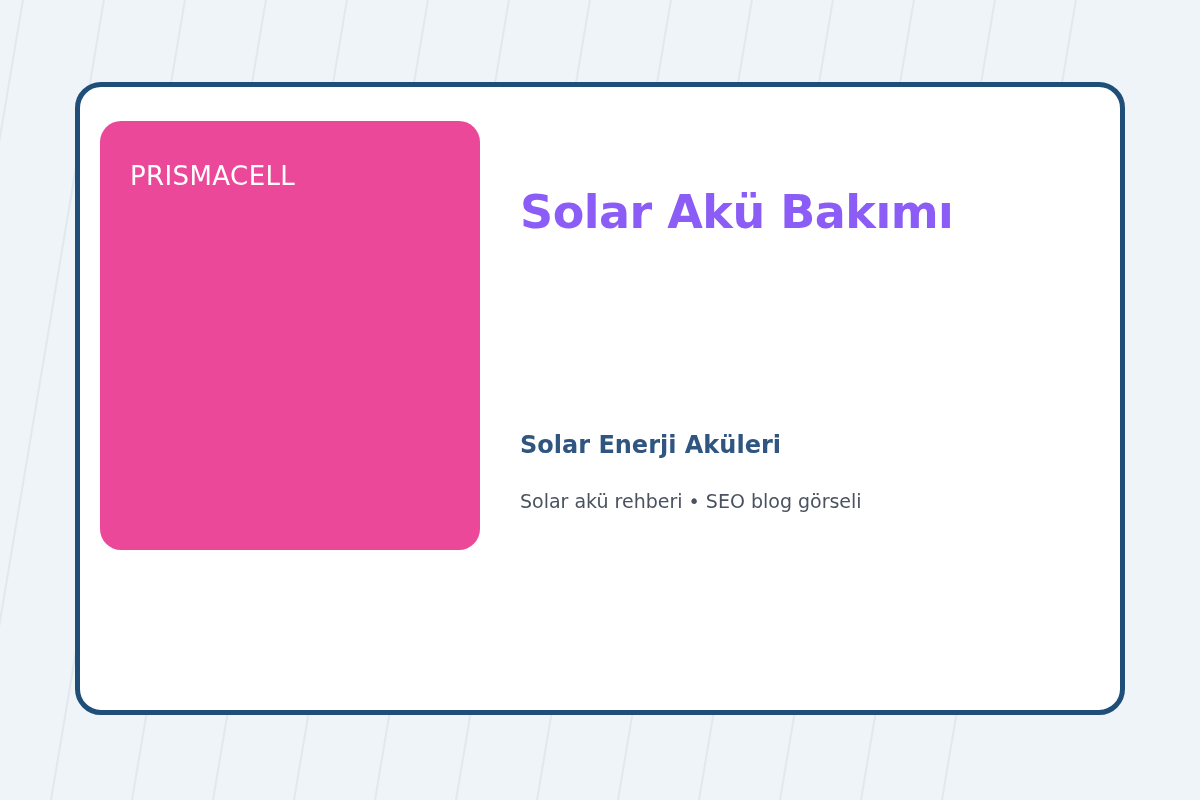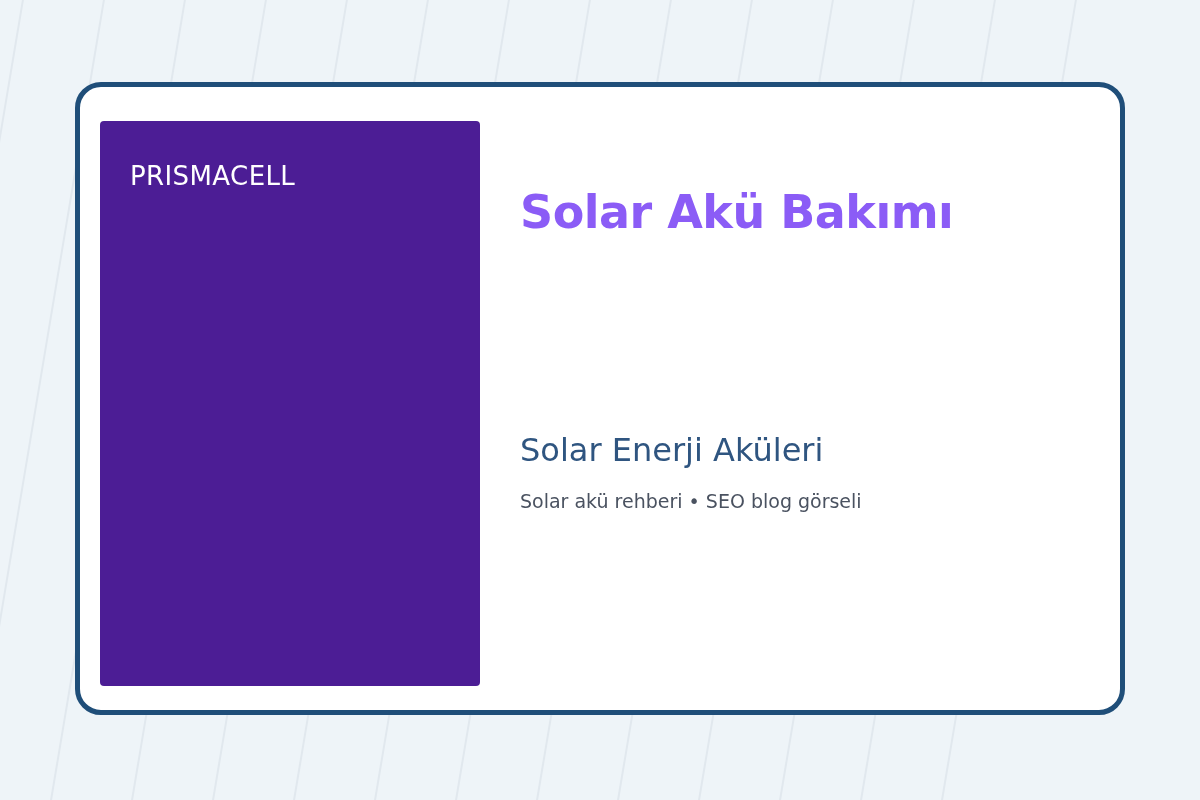--- a/index.html
+++ b/index.html
@@ -45,24 +45,24 @@
     border: 5px solid #1f4e79;
     border-radius: 26px;
   }
 
   
   #visual-panel {
     position: absolute;
     left: 20px;
     top: 34px;
     width: 380px;
-    height: 565px;
+    height: 429px;
     box-sizing: border-box;
-    background: #4c1d95;
-    border-radius: 4px;
+    background: #ec4899;
+    border-radius: 21px;
     overflow: hidden;
   }
   #brand-label {
     position: absolute;
     left: 30px;
     top: 40px;
     font-size: 26px;
     font-weight: 400;
     color: #ffffff;
     letter-spacing: 0.4px;
@@ -87,22 +87,22 @@
     line-height: 1.05;
     letter-spacing: -0.5px;
     color: #8b5cf6;
     white-space: nowrap;
     text-align: right;
   }
   #category-link {
     position: absolute;
     left: 0;
     top: 311px;
-    font-size: 32px;
-    font-weight: 400;
+    font-size: 24px;
+    font-weight: 700;
     line-height: 1.15;
     color: #2f5580;
     white-space: nowrap;
     text-decoration: none;
   }
   #meta-line {
     position: absolute;
     left: 0;
     top: 369px;
     font-size: 19px;

